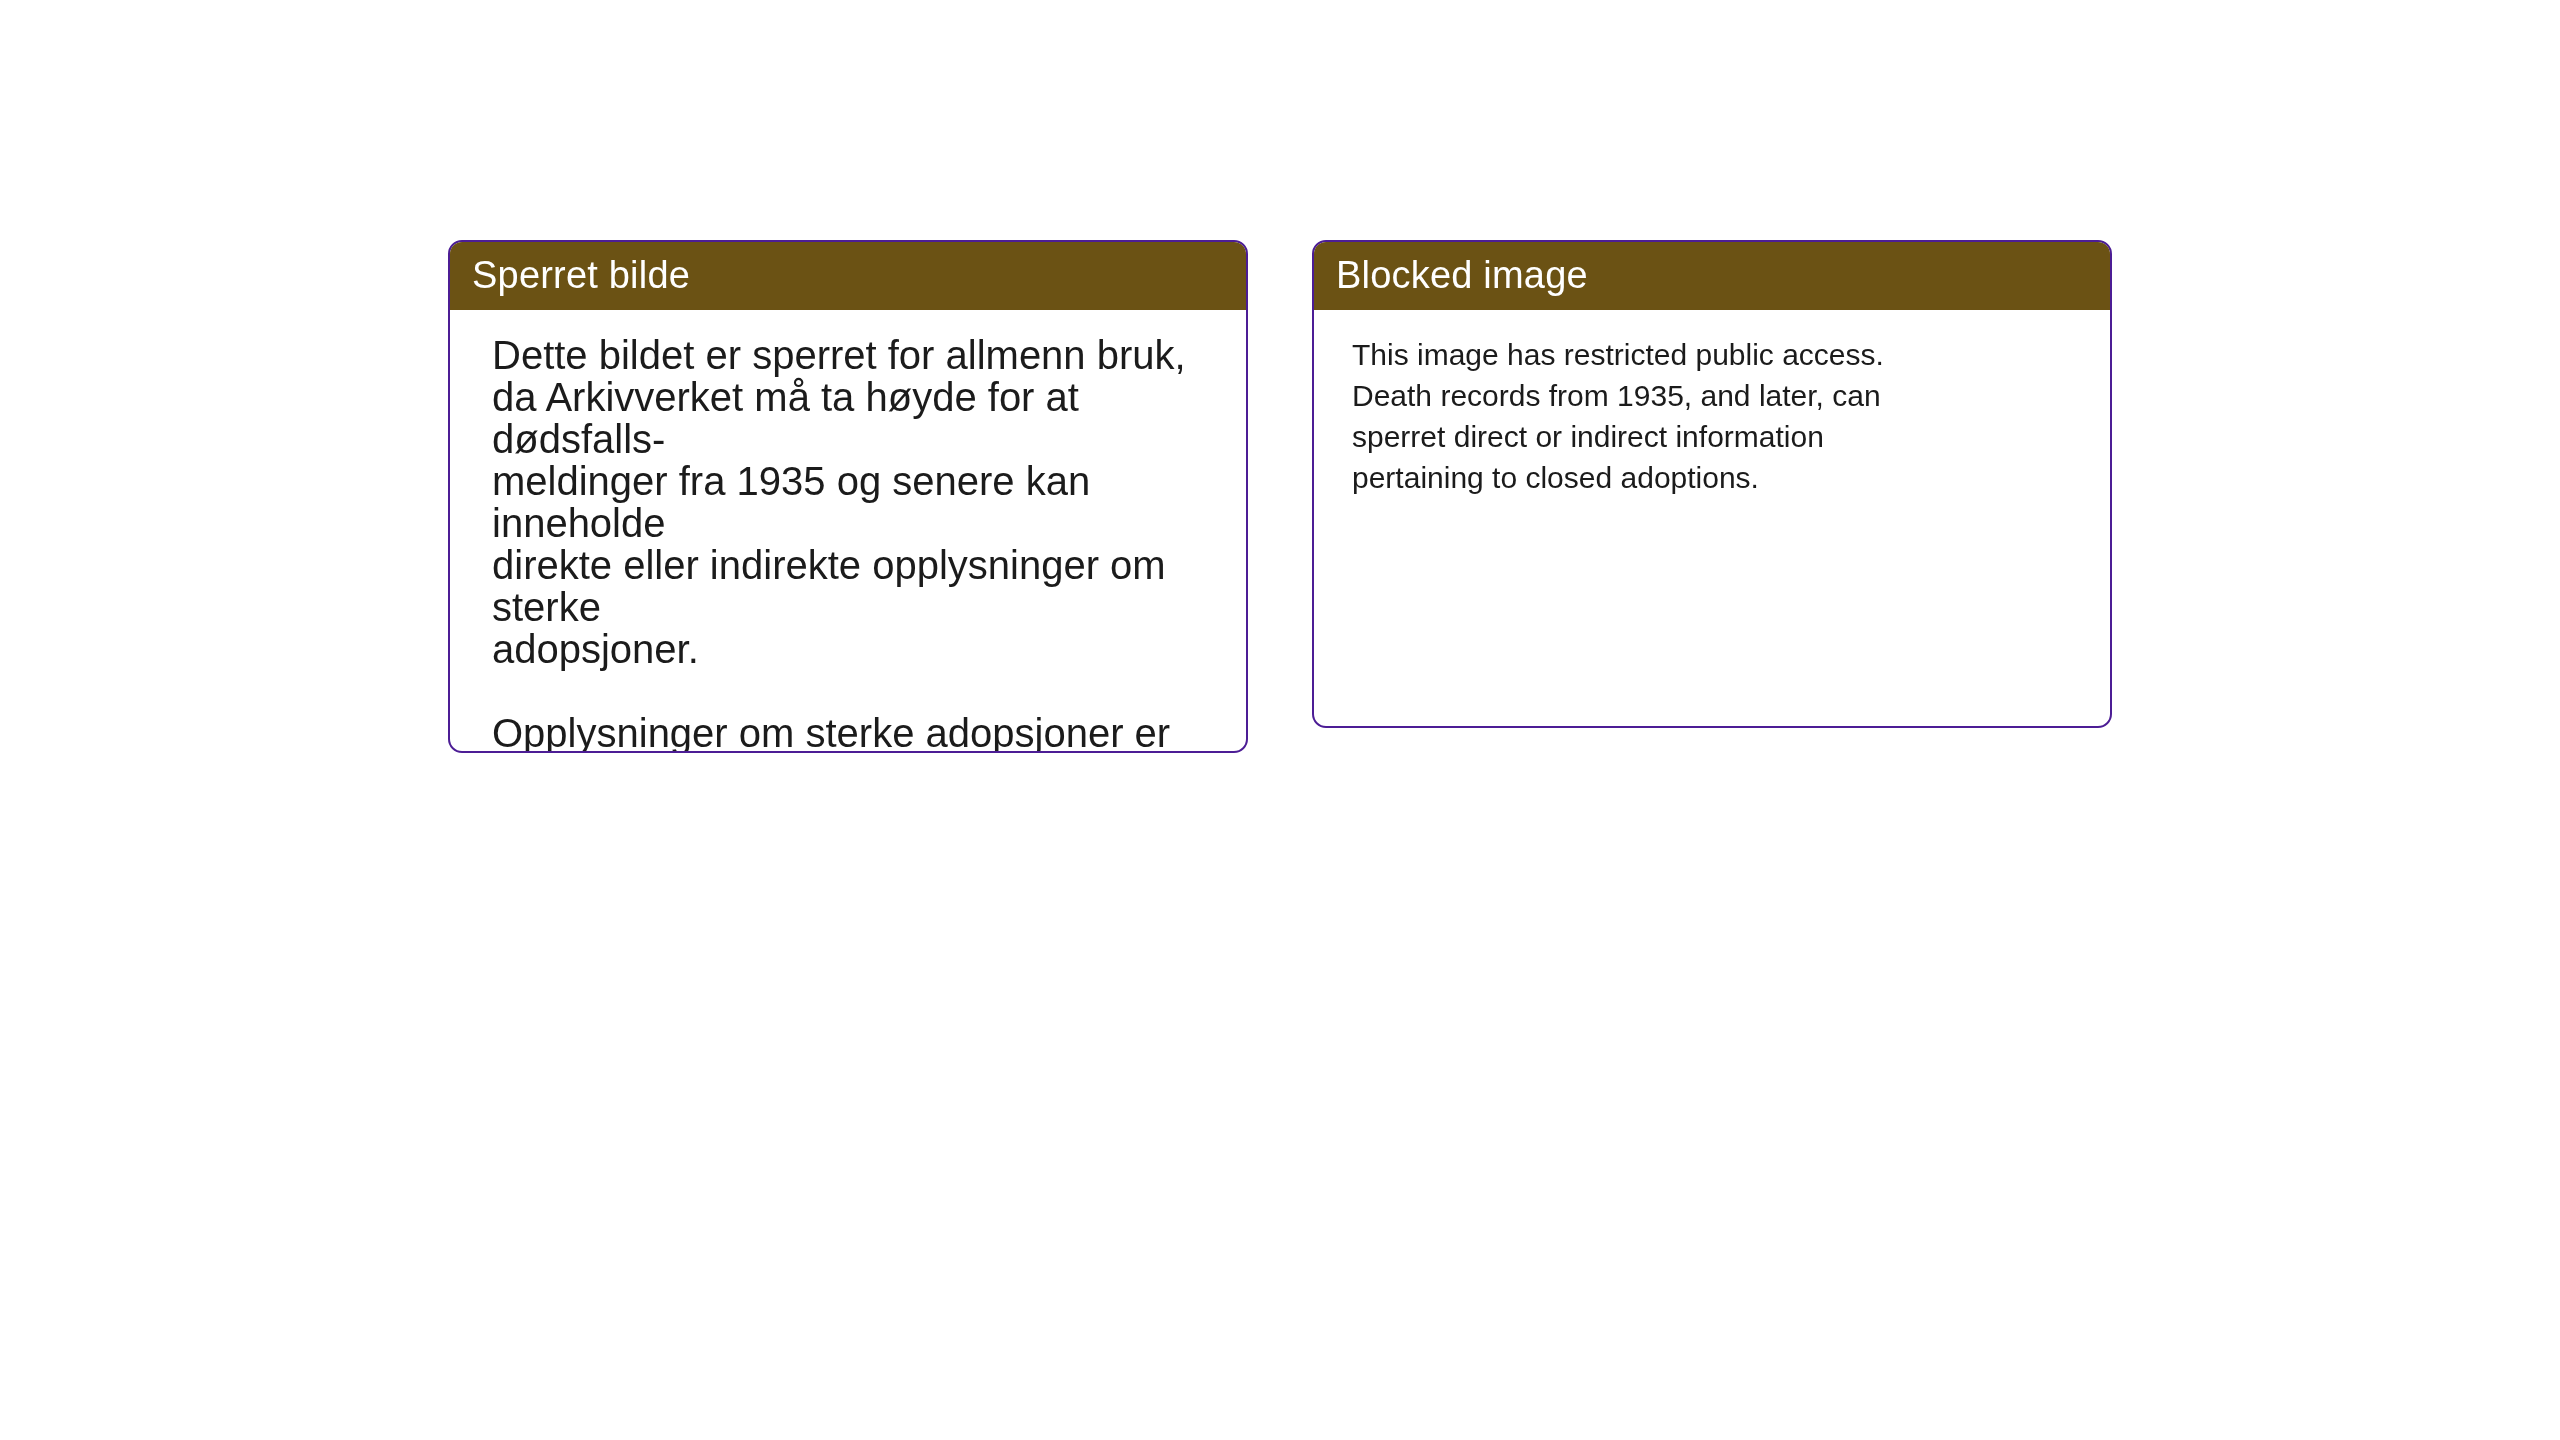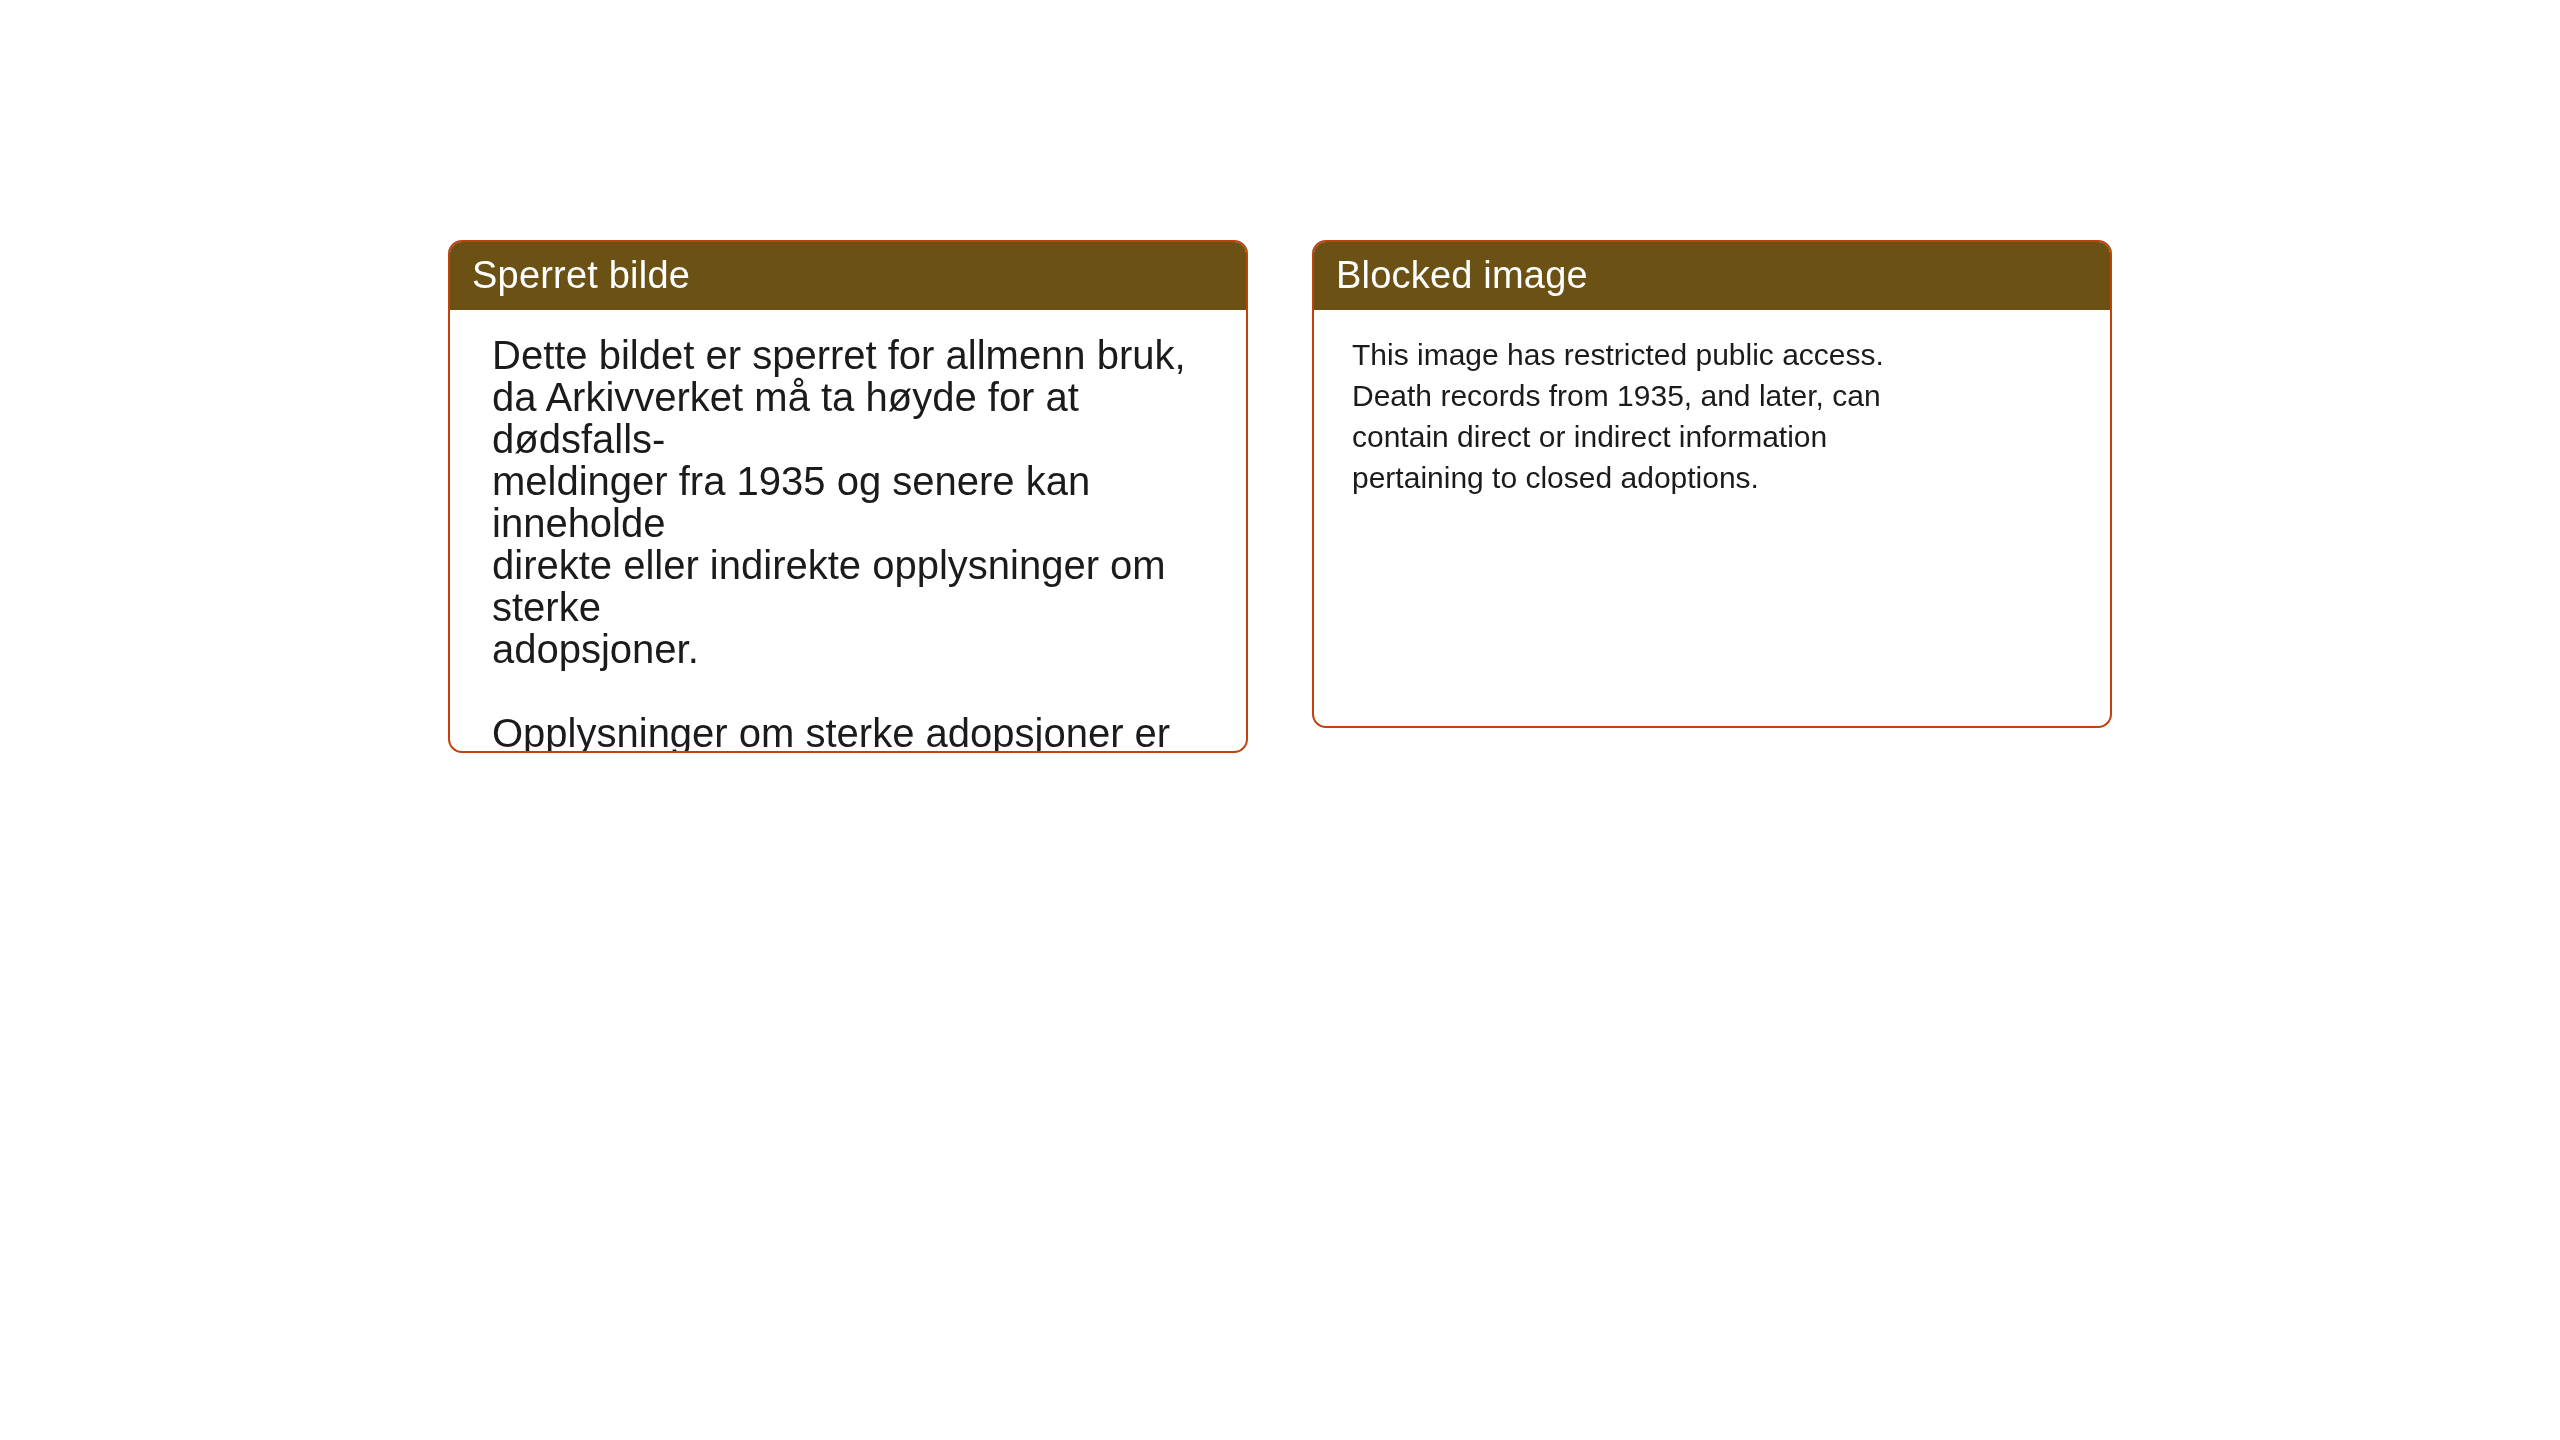--- a/index.html
+++ b/index.html
@@ -19,21 +19,21 @@
     position: relative;
     width: 2560px;
     height: 1440px;
     background: #ffffff;
   }
 
   .panel {
     position: absolute;
     box-sizing: border-box;
     background: #ffffff;
-    border: 2px solid #c2410c;
+    border: 2px solid #4c1d95;
     border-radius: 14px;
     overflow: hidden;
   }
 
   .panel-header {
     box-sizing: border-box;
     background: #6b5214;
     color: #ffffff;
     font-size: 38px;
     line-height: 1;
@@ -101,18 +101,18 @@
 taushetsbelagte i 100 år fra adopsjons-
 tidspunktet.</p>
     </div>
   </div>
 
   <div class="panel" id="panel-en">
     <div class="panel-header">Blocked image</div>
     <div class="panel-body">
       <p>This image has restricted public access.
 Death records from 1935, and later, can
-contain direct or indirect information
+sperret direct or indirect information
 pertaining to closed adoptions.</p>
     </div>
   </div>
 
 </div>
 
 </body></html>

